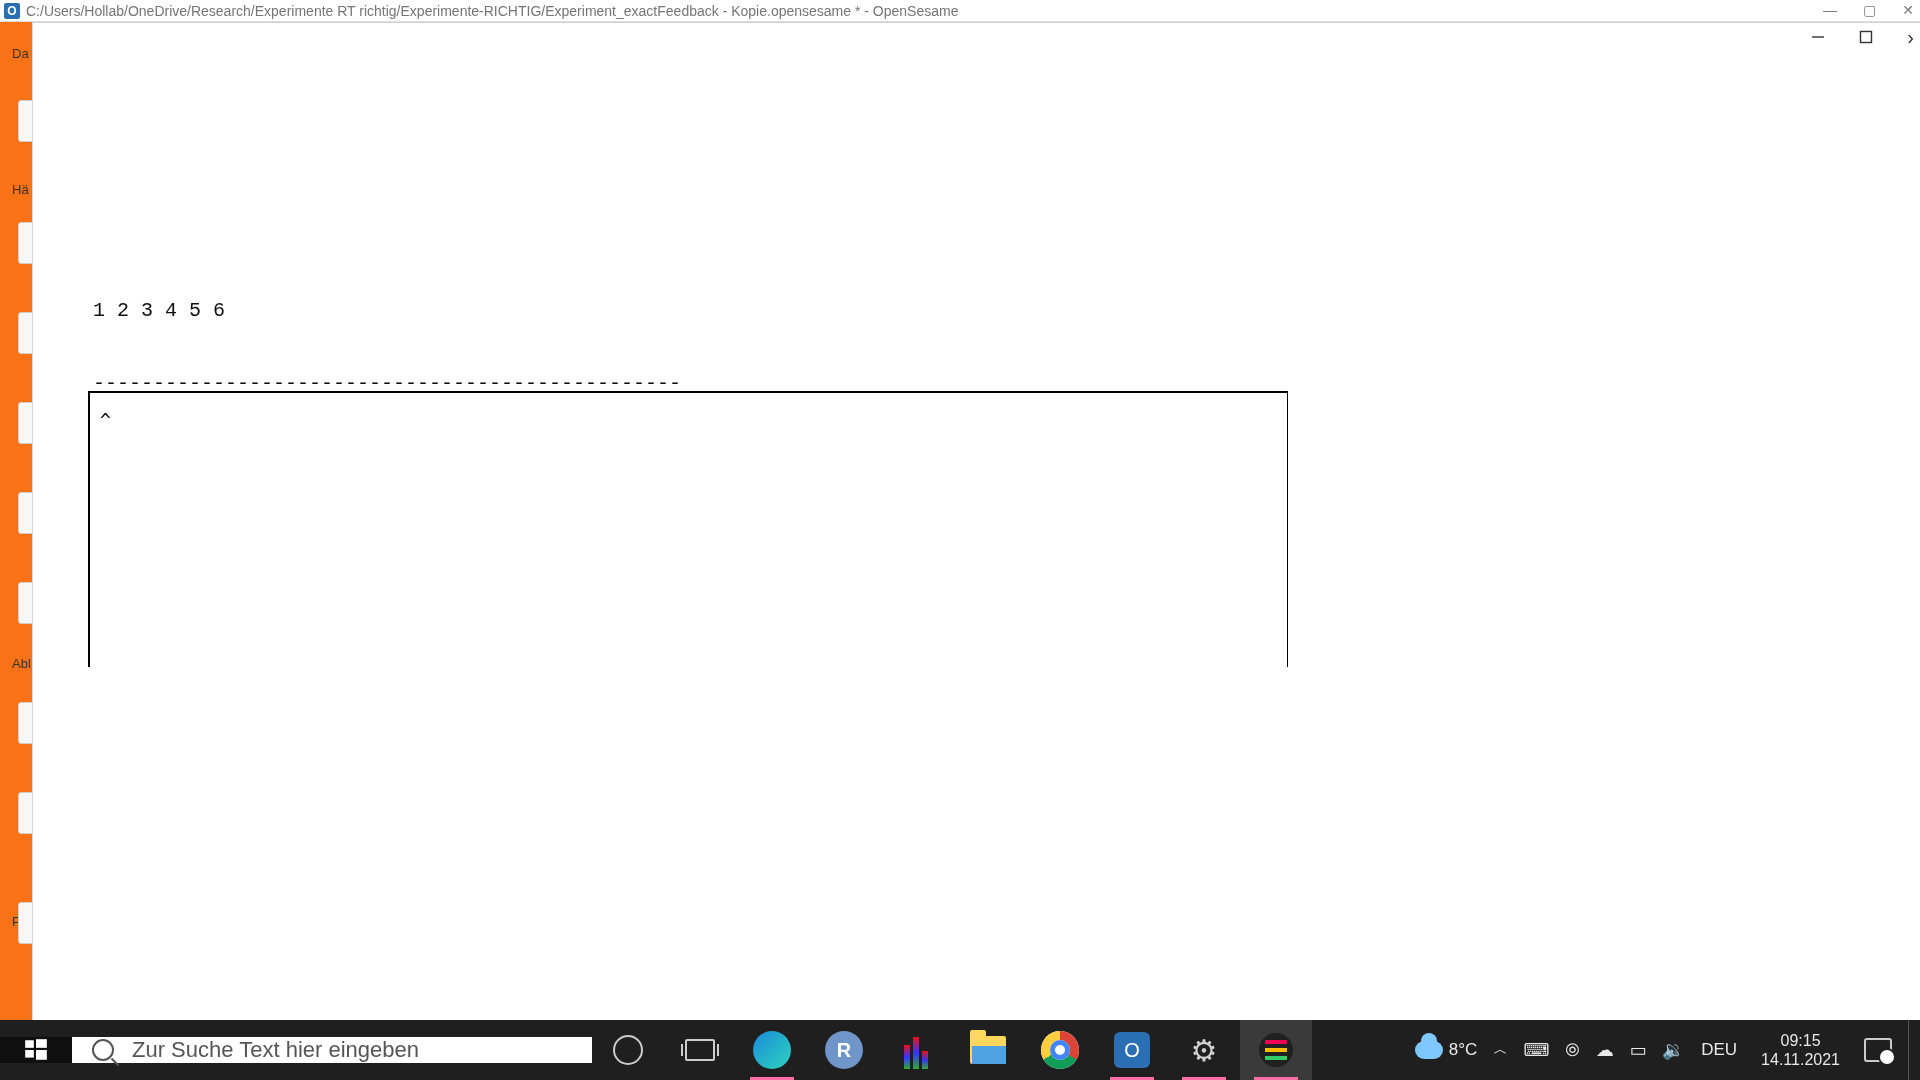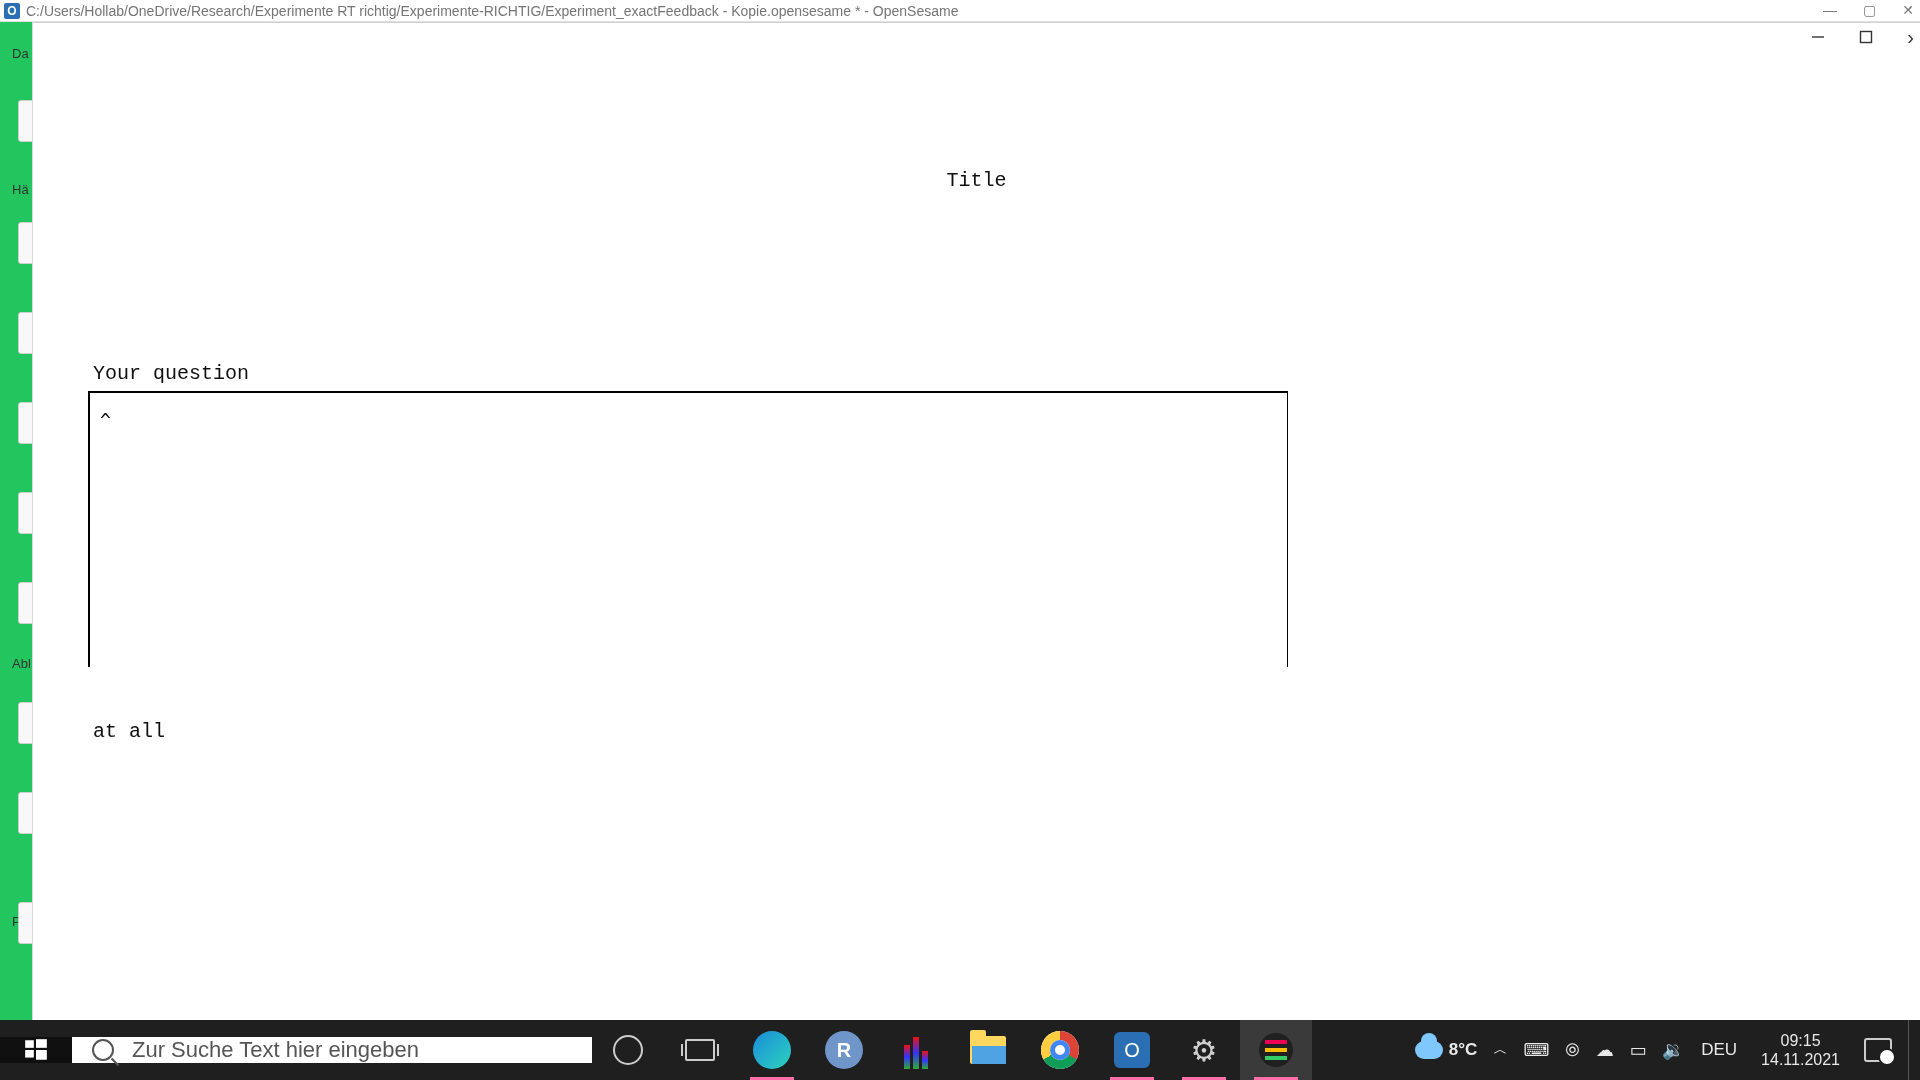--- a/index.html
+++ b/index.html
@@ -41,21 +41,21 @@
       display: flex; gap: 26px;
       color: #7a7a7a;
     }
     .bg-titlebar .win-btns span { font-size: 14px; }
 
     
     .bg-left-strip {
       position: absolute;
       top: 22px; left: 0; bottom: 0;
       width: 33px;
-      background: #22c55e;
+      background: #f97316;
       border-right: 1px solid #d9d9d9;
       overflow: hidden;
       color: #333;
       font-size: 13px;
     }
     .bg-left-strip .frag { position: absolute; left: 12px; white-space: nowrap; }
     .bg-left-strip .box {
       position: absolute; left: 18px;
       width: 20px; height: 42px;
       background: #f8f8f8;
@@ -218,21 +218,21 @@
     .editor-ic span:nth-child(3){background:#3c6;}
 
     .tray {
       margin-left: auto;
       display: flex; align-items: center;
       gap: 16px;
       padding-right: 4px;
       font-size: 17px;
       color:#e8e8e8;
     }
-    .weather { display:flex; align-items:center; gap:6px;font-weight:bold; }
+    .weather { display:flex; align-items:center; gap:6px; }
     .cloud-ic {
       width:28px; height:18px; border-radius:10px; background:#7ec7ff;
       position:relative;
     }
     .cloud-ic::before{content:"";position:absolute;top:-8px;left:6px;width:16px;height:16px;border-radius:50%;background:#7ec7ff;}
     .chev-up { font-size:14px; }
     .tray-ic { font-size:18px; }
     .clock { text-align:center; font-size:16px; line-height:1.2; padding:0 8px;}
     .notif {
       width:28px; height:24px; border:2px solid #ccc; border-radius:3px;
@@ -294,23 +294,21 @@
     </span>
     <span>
       <svg width="14" height="14">
           <rect x="1.5" y="1.5" width="11" height="11" fill="none" stroke="#333" stroke-width="1.4"></rect>
         </svg>
     </span>
     <span style="font-size:20px;">›</span>
   </div>
 
   <div class="content">
-    <div class="title-line">Title</div>
     <div class="body-block">
-      <div>Your question</div>
       <div style="height:20px"></div>
       <div>1 2 3 4 5 6</div>
       <div>-------------------------------------------------</div>
       <div>Not better Much better</div>
       <div>at all</div>
     </div>
   </div>
 
   <div class="form-box">
     <span class="caret">^</span>

